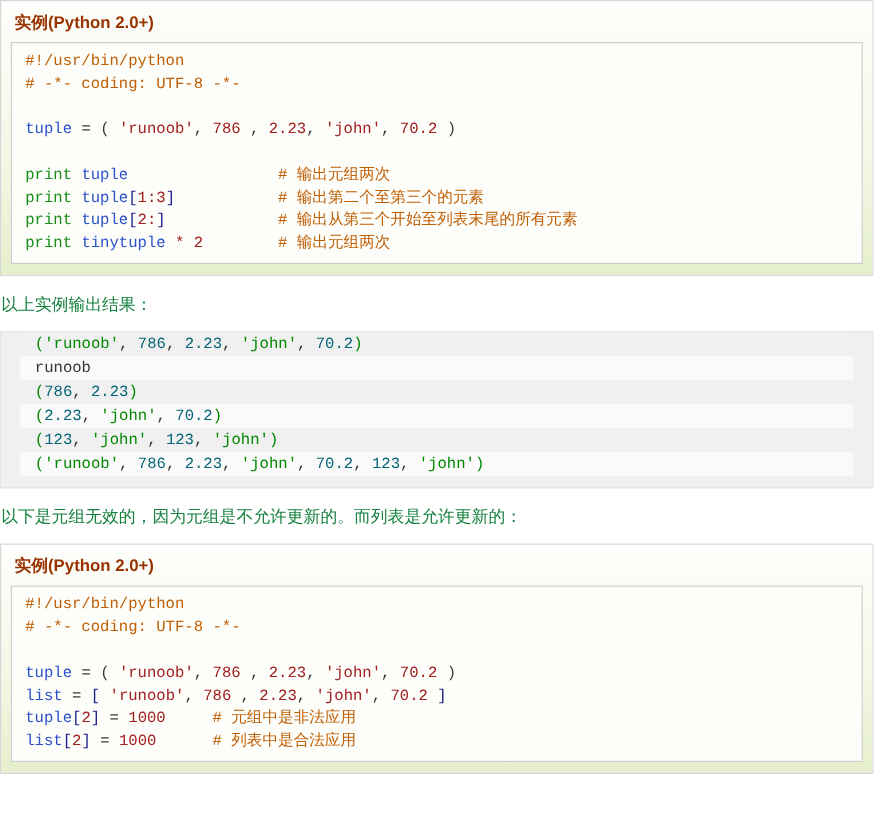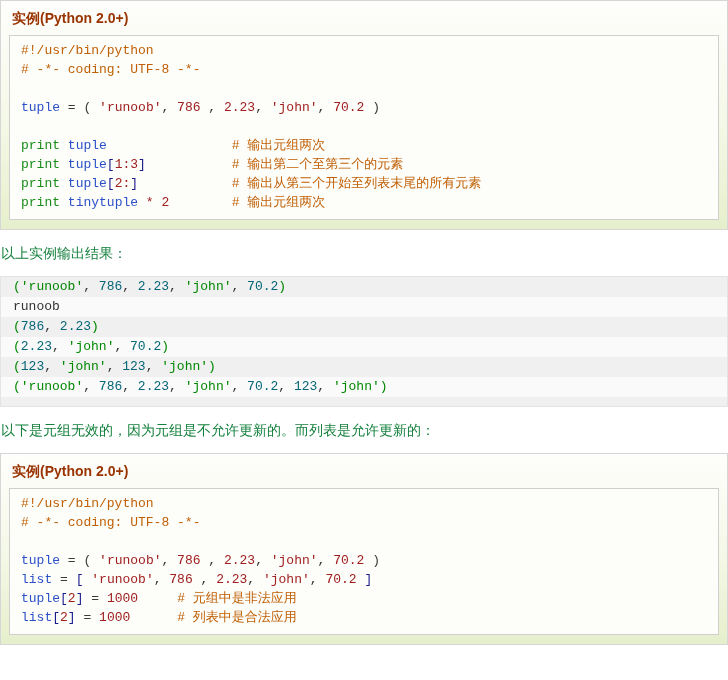--- a/index.html
+++ b/index.html
@@ -41,21 +41,21 @@
   .tok-g{color:var(--output_string,#008800);}
   .tok-t{color:var(--output_number,#066677);}
   .tok-pl{color:#333;}
   
   .para{margin:15px 1px 13px;color:#15803d;}
   
   .output-box{
     box-sizing:border-box;width:728px;
     border:1px solid #e4e4e4;
     background:var(--output_stripe_dark,#f0f0f0);
-    padding:0 0 9px;
+    padding:0 16px 9px;
   }
   .output-box .line{
     white-space:pre;line-height:20px;padding:0 12px;
     background:var(--output_stripe_dark,#f0f0f0);
   }
   .output-box .line:nth-child(even){background:var(--output_stripe_light,#fafafa);}
 </style>
 </head>
 <body>
 

